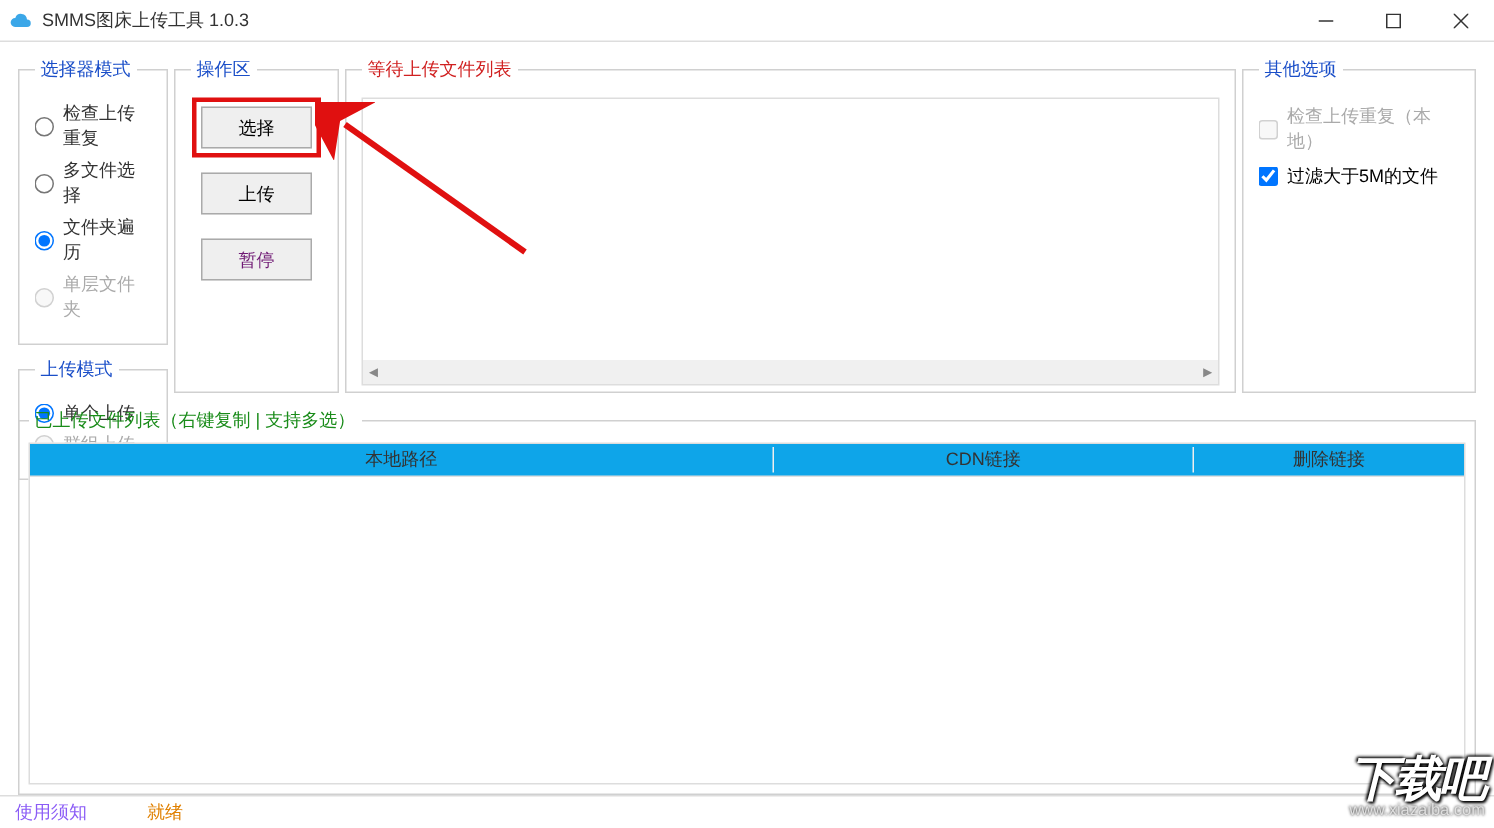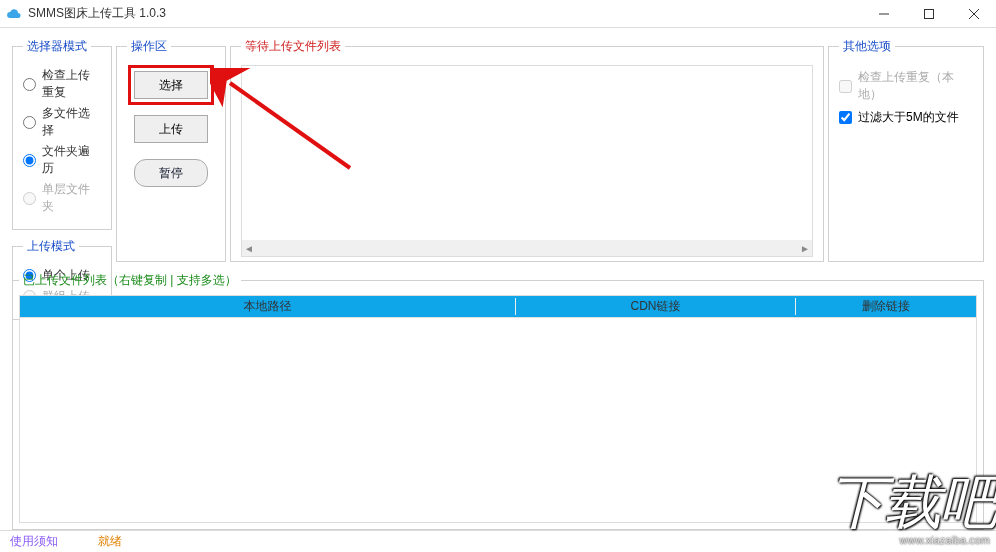--- a/index.html
+++ b/index.html
@@ -66,21 +66,21 @@
 .opbtn {
   display: block;
   width: 74px; height: 28px;
   margin: 8px auto 16px auto;
   background: #efefef;
   border: 1px solid #aaa;
   font-size: 12px;
   font-family: inherit;
   cursor: pointer;
 }
-.opbtn:disabled { color: #0f172a; border-radius: 12px; }
+.opbtn:disabled { color: #701a75; }
 .opbtn.highlight {
   outline: 3px solid #e01010;
   outline-offset: 3px;
 }
 
 .col3 { flex: 1; }
 .col3 fieldset { height: 100%; display:flex; flex-direction:column; padding-bottom:4px;}
 .pending-list {
   flex: 1;
   border: 1px solid #ddd;
@@ -158,27 +158,26 @@
   pointer-events: none;
 }
 
 
 .watermark {
   position: absolute;
   right: 0; bottom: 6px;
   pointer-events: none;
 }
 .watermark .big {
-  font-size: 58px;
-  font-weight: 400;
+  font-size: 32px;
+  font-weight: 700;
   font-style: italic;
   color: #fff;
   text-shadow: 0 0 3px #000, 1px 1px 2px #000, -1px -1px 2px #000;
   letter-spacing: -2px;
-  text-align: right;
 }
 .watermark .small {
   font-size: 11px;
   color: #e0e0e0;
   text-align: right;
   margin-top: -8px;
   padding-right: 6px;
   text-shadow: 0 0 2px #000;
 }
 </style>

